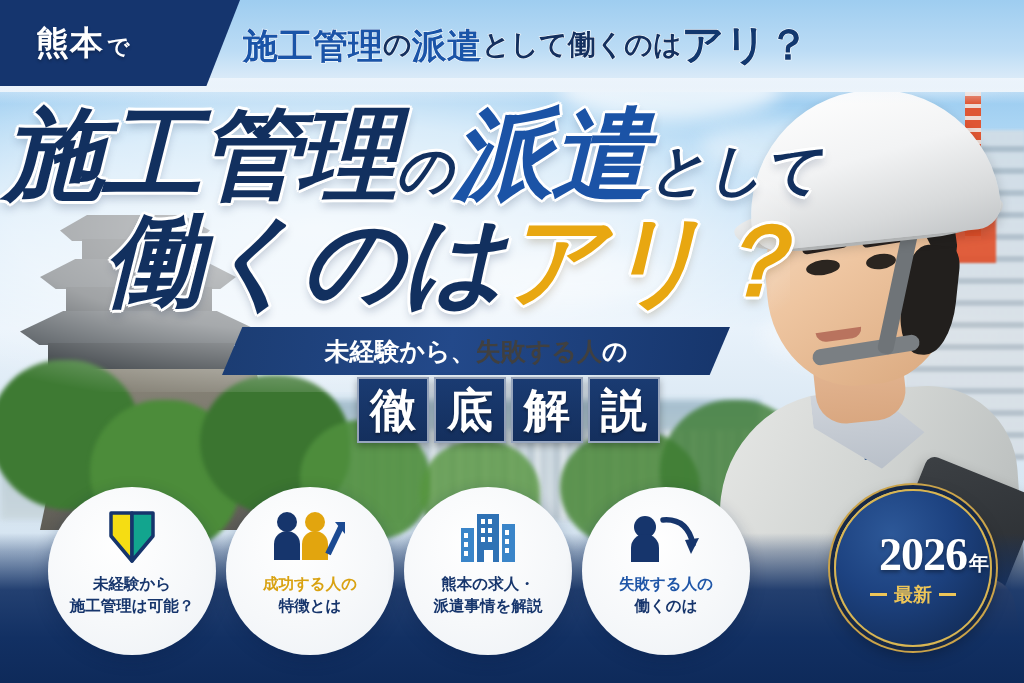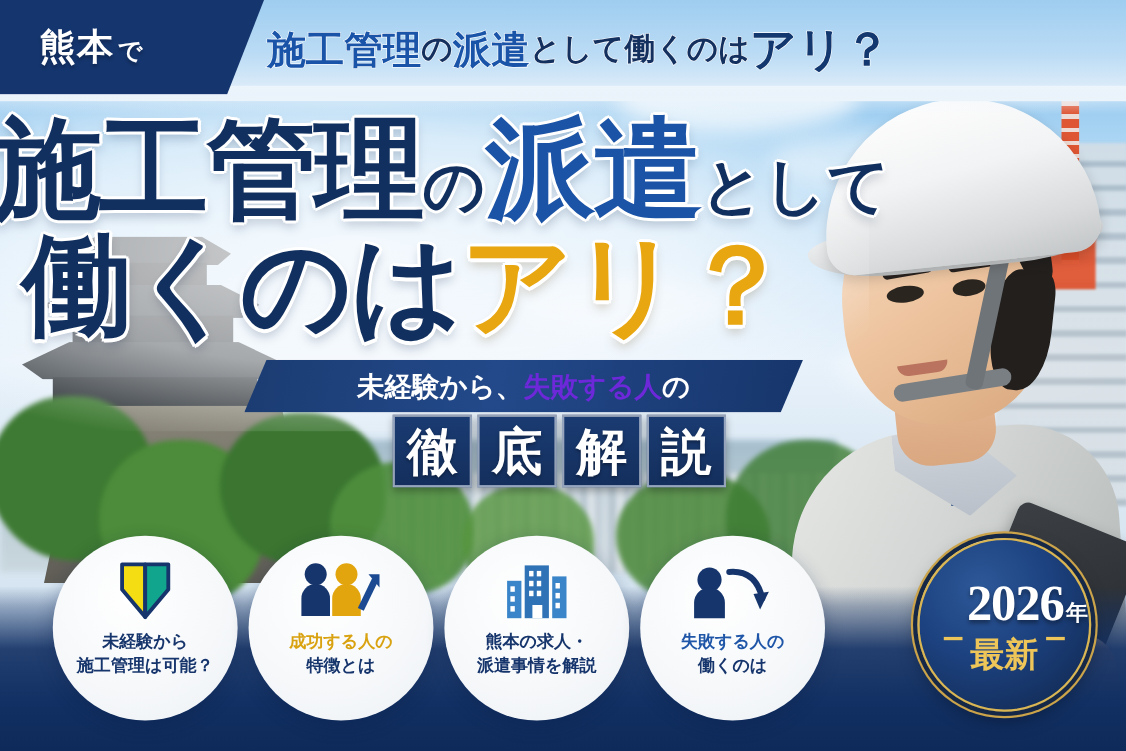--- a/index.html
+++ b/index.html
@@ -233,22 +233,22 @@
   .th.small{font-size:28px;}
   .th.big{font-size:42px;color:#12386f;}
   .hl{position:relative;}
   .hl::after{
     content:"";position:absolute;left:-2px;right:-2px;bottom:-6px;height:13px;
     background:#f5cf3d;z-index:-1;border-radius:1px;
   }
 
   
   .main-h{
-    position:absolute;left:0;top:104px;width:790px;
-    text-align:left;line-height:1;
+    position:absolute;left:12px;top:104px;width:790px;
+    text-align:right;line-height:1;font-style:italic;
   }
   .mh-line{white-space:nowrap;font-weight:bold;}
   .mh-line1{font-size:100px;letter-spacing:-2px;margin-left:-8px;}
   .mh-line2{font-size:100px;letter-spacing:-2px;margin-top:6px;margin-left:20px;}
   .mh{
     color:#12305f;
     text-shadow:
       3px 0 0 #fff,-3px 0 0 #fff,0 3px 0 #fff,0 -3px 0 #fff,
       2px 2px 0 #fff,-2px 2px 0 #fff,2px -2px 0 #fff,-2px -2px 0 #fff,
       0 6px 10px rgba(10,30,70,.25);
@@ -270,21 +270,21 @@
     clip-path:polygon(4% 0,100% 0,96% 100%,0 100%);
     box-shadow:0 3px 8px rgba(0,0,0,.25);
   }
   .sub-txt{
     position:absolute;left:222px;top:327px;width:508px;height:48px;
     display:flex;align-items:center;justify-content:center;
     white-space:nowrap;font-weight:bold;font-size:25px;letter-spacing:0;
   }
   .sub-txt .w{color:#ffffff;}
   .sub-txt .y{color:#f5d020;}
-  .sub-txt .lb{color:#6d28d9;}
+  .sub-txt .lb{color:#404040;}
 
   
   .kanji-row{
     position:absolute;left:357px;top:377px;
     display:flex;gap:5px;
   }
   .kanji-box{
     width:72px;height:66px;
     background:linear-gradient(180deg,#1a3b72 0%,#142f5d 100%);
     border:2px solid rgba(255,255,255,.55);
@@ -323,22 +323,22 @@
     color:#fff;font-family:"Liberation Serif","DejaVu Serif",serif;
     font-size:46px;font-weight:bold;line-height:1;letter-spacing:-1px;
     display:flex;align-items:baseline;
     text-shadow:0 2px 4px rgba(0,0,0,.4);
     margin-left:41px;
   }
   .badge-year .nen{font-size:20px;margin-left:2px;}
   .badge-new{
     margin-top:7px;color:#edc558;
     font-family:"Liberation Serif","DejaVu Serif",serif;
-    font-size:31px;font-weight:bold;line-height:1;
-    display:flex;gap:7px;
+    font-size:19px;font-weight:bold;line-height:1;
+    display:flex;align-items:center;gap:7px;
   }
   .badge-new i{display:block;width:17px;height:3px;background:#edc558;}
 
   
   .veil{
     position:absolute;left:0;top:92px;width:790px;height:300px;
     background:radial-gradient(ellipse at 40% 45%,rgba(255,255,255,.78) 0%,rgba(255,255,255,.55) 45%,rgba(255,255,255,0) 78%);
     pointer-events:none;
   }
 </style>

